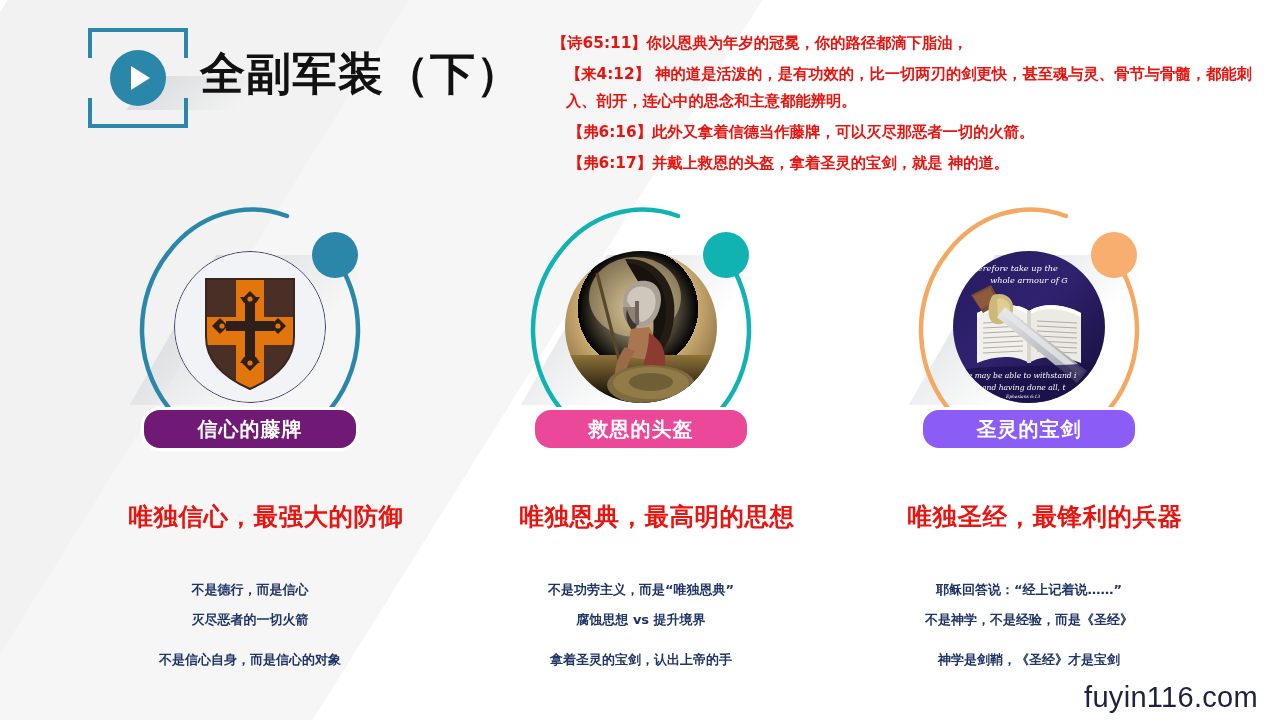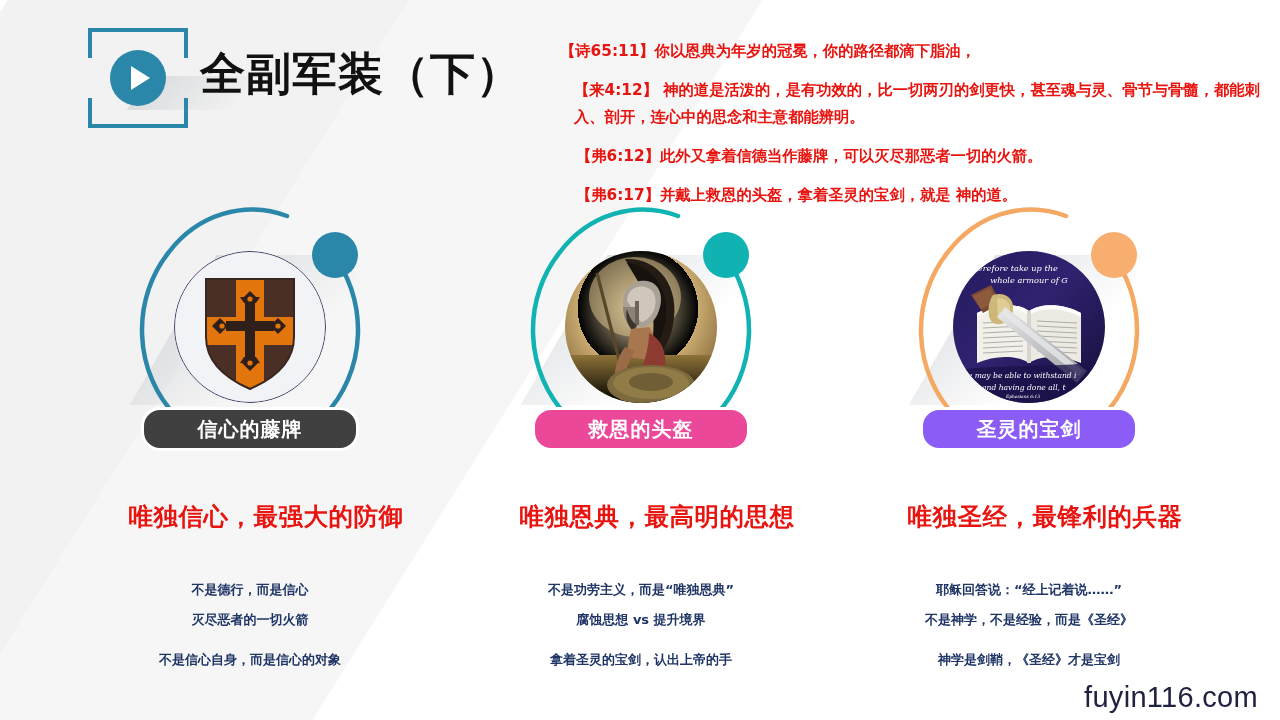--- a/index.html
+++ b/index.html
@@ -58,21 +58,21 @@
     font-size:45px;font-weight:bold;color:#111111;letter-spacing:1px;
     white-space:nowrap;font-family:"DejaVu Sans","Liberation Sans",sans-serif;
   }
 
   .scripture{
     position:absolute;left:548px;top:26px;width:724px;
     color:#e8140f;font-weight:bold;font-size:15.3px;line-height:27px;
     text-align:left;
     font-family:"DejaVu Sans","Liberation Sans",sans-serif;
   }
-  .scripture p{margin:12px;white-space:nowrap;}
+  .scripture p{margin:4px;white-space:nowrap;}
   .scripture p.wrap{white-space:normal;}
   .sc-ind1{padding-left:14px;}
   .sc-ind2{padding-left:16px;}
   .sc-ind3{padding-left:16px;}
 
   
   .cols{position:absolute;left:0;top:185px;width:1280px;height:535px;z-index:4;}
   .col{position:absolute;top:0;width:390px;height:535px;}
   .col-1{left:55px;}
   .col-2{left:446px;}
@@ -158,21 +158,21 @@
       <div class="logo-circle">
         <div class="logo-tri"></div>
       </div>
     </div>
 
     <div class="slide-title">全副军装（下）</div>
 
     <div class="scripture">
       <p>【诗65:11】你以恩典为年岁的冠冕，你的路径都滴下脂油，</p>
       <p class="wrap sc-ind1">【来4:12】   神的道是活泼的，是有功效的，比一切两刃的剑更快，甚至魂与灵、骨节与骨髓，都能刺入、剖开，连心中的思念和主意都能辨明。</p>
-      <p class="sc-ind2">【弗6:12】此外又拿着信德当作藤牌，可以灭尽那恶者一切的火箭。</p>
+      <p class="sc-ind2">【弗6:16】此外又拿着信德当作藤牌，可以灭尽那恶者一切的火箭。</p>
       <p class="sc-ind3">【弗6:17】并戴上救恩的头盔，拿着圣灵的宝剑，就是   神的道。</p>
     </div>
 
   </div>
 
   <div class="cols">
 
     <div class="col col-1">
 
       <div class="thumb-shadow"></div>
@@ -211,21 +211,21 @@
             <g fill="#e2760d">
               <circle cx="76" cy="48" r="2.6"></circle>
               <circle cx="76" cy="112" r="2.6"></circle>
               <circle cx="48" cy="75" r="2.6"></circle>
               <circle cx="104" cy="75" r="2.6"></circle>
             </g>
           </svg>
         </div>
       </div>
 
-      <div class="badge" style="background:#404040;">
+      <div class="badge" style="background:#701a75;">
         <span>信心的藤牌</span>
       </div>
 
       <div class="red-head">唯独信心，最强大的防御</div>
 
       <div class="body-lines">
         <p>不是德行，而是信心</p>
         <p>灭尽恶者的一切火箭</p>
         <p style="margin-top:10px;">不是信心自身，而是信心的对象</p>
       </div>

